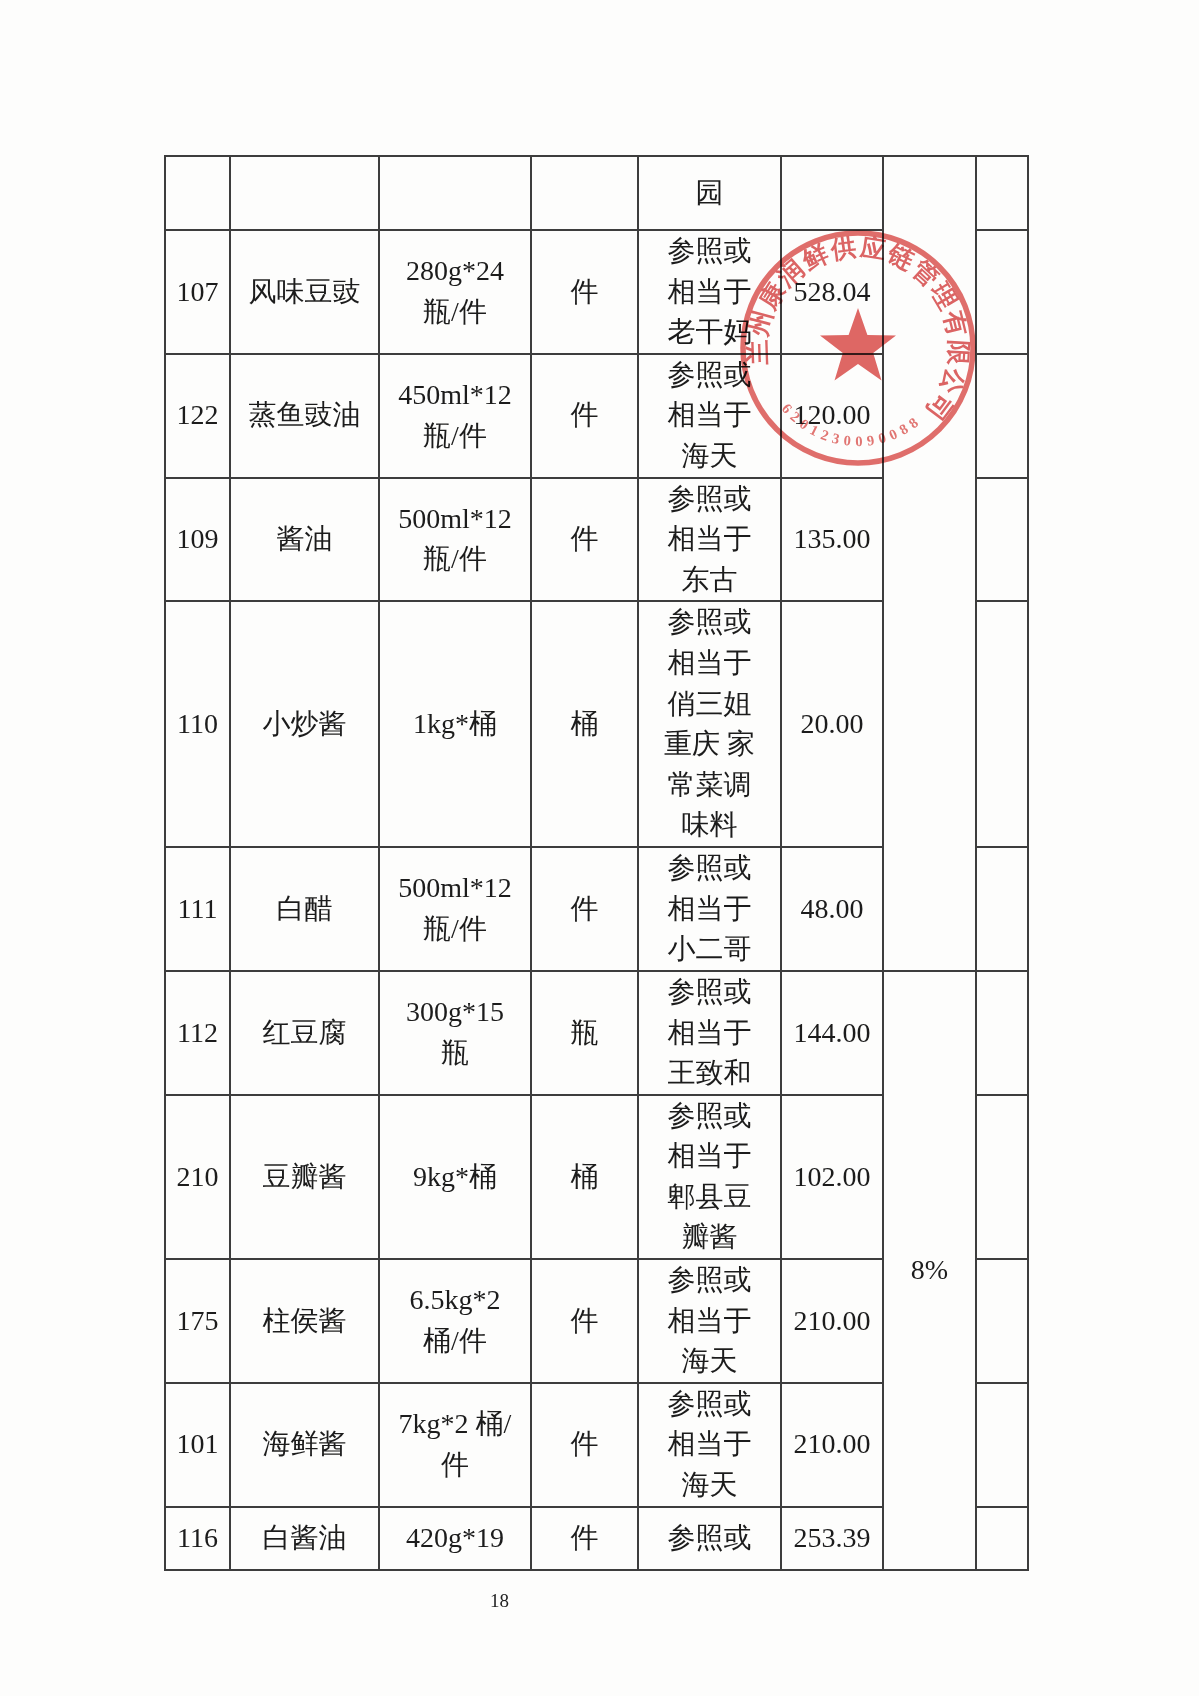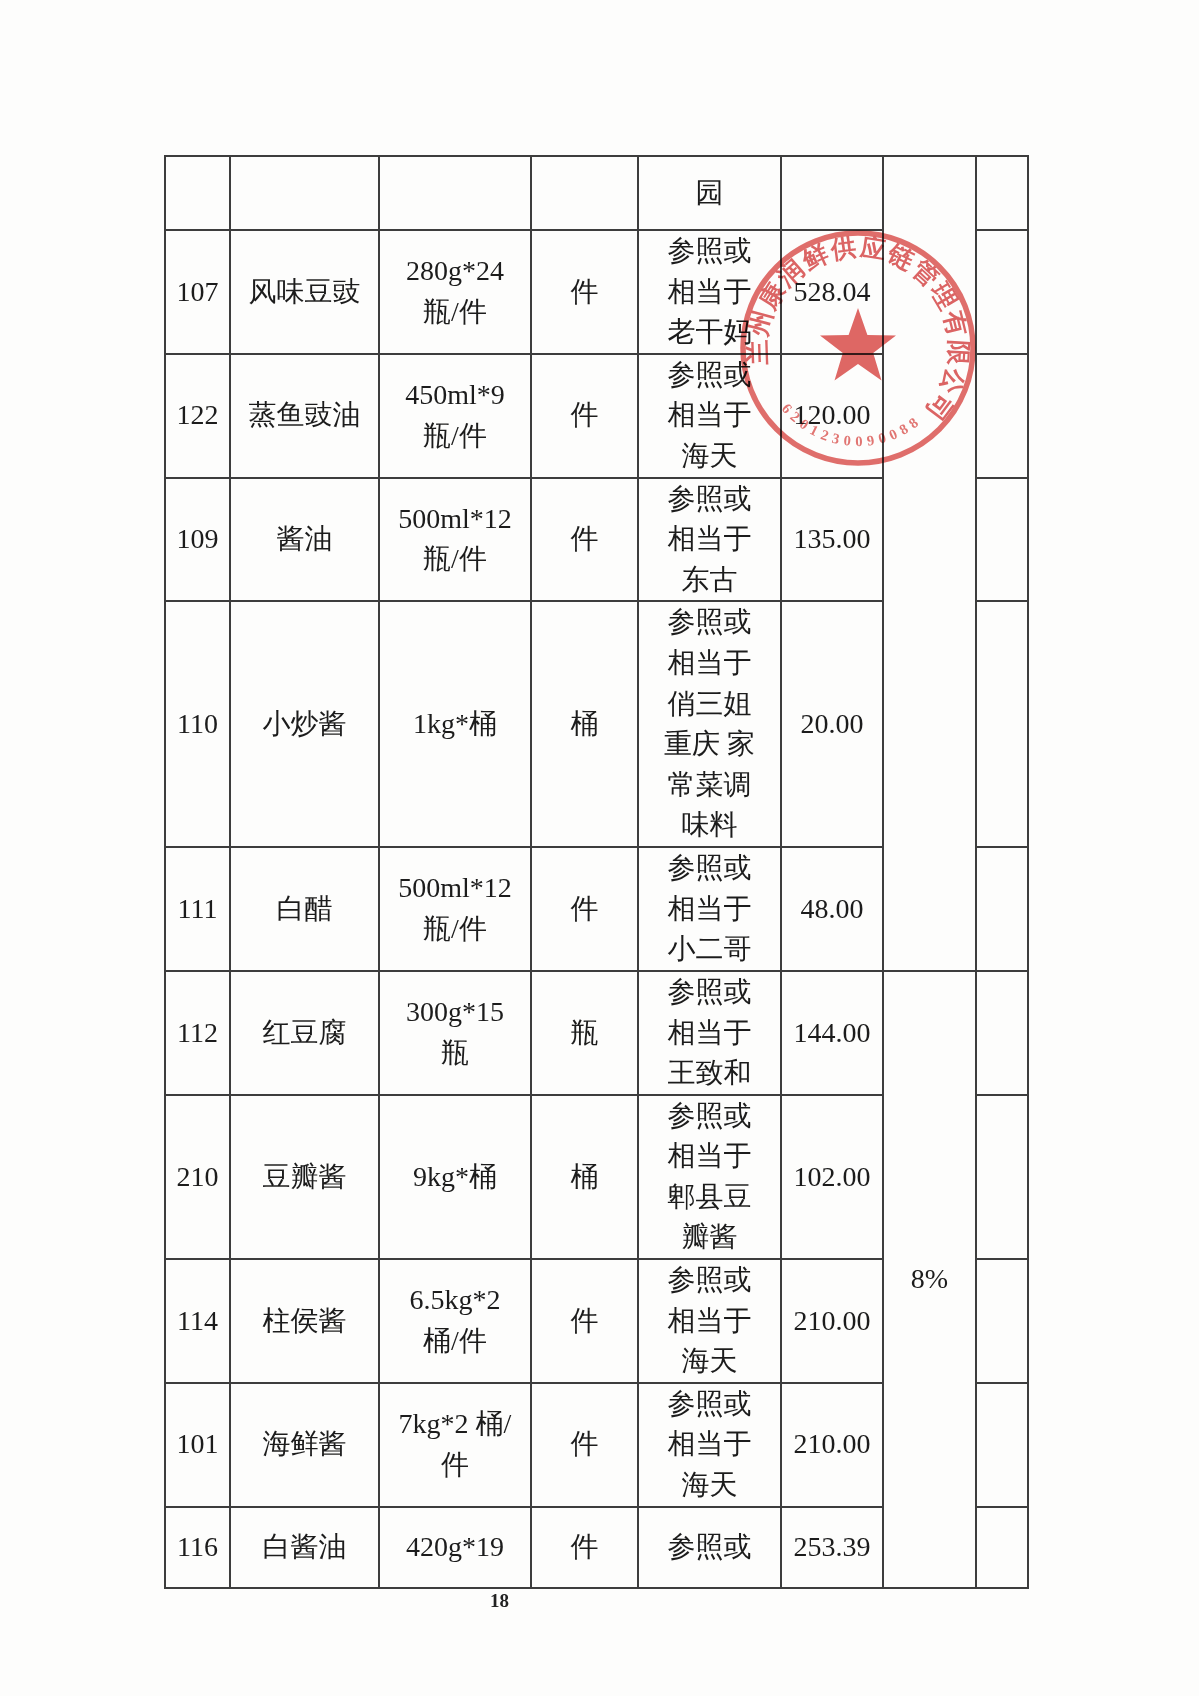--- a/index.html
+++ b/index.html
@@ -12,21 +12,21 @@
         overflow:hidden;}
   .c-no{width:65px;}
   .c-name{width:149px;}
   .c-spec{width:152px;}
   .c-unit{width:107px;}
   .c-brand{width:143px;}
   .c-price{width:102px;}
   .c-tax{width:93px;}
   .c-rem{width:52px;}
   #page-number{position:absolute;left:0;top:1590px;width:999px;text-align:center;
-        font-size:19px;font-weight:700;color:#222;}
+        font-size:19px;font-weight:400;color:#222;}
   #seal{position:absolute;left:733px;top:223px;width:250px;height:250px;
         mix-blend-mode:multiply;opacity:.88;pointer-events:none;}
   #seal text{font-family:"Liberation Serif","DejaVu Serif",serif;font-weight:700;}
 </style>
 </head>
 <body>
 
 <div id="page">
 
   <table id="price-table">
@@ -61,21 +61,21 @@
         <td>参照或
 相当于
 老干妈</td>
         <td>528.04</td>
         <td></td>
       </tr>
 
       <tr style="height:121px;">
         <td>122</td>
         <td>蒸鱼豉油</td>
-        <td>450ml*9
+        <td>450ml*12
 瓶/件</td>
         <td>件</td>
         <td>参照或
 相当于
 海天</td>
         <td>120.00</td>
         <td></td>
       </tr>
 
       <tr style="height:123px;">
@@ -140,21 +140,21 @@
         <td>桶</td>
         <td>参照或
 相当于
 郫县豆
 瓣酱</td>
         <td>102.00</td>
         <td></td>
       </tr>
 
       <tr style="height:122px;">
-        <td>114</td>
+        <td>175</td>
         <td>柱侯酱</td>
         <td>6.5kg*2
 桶/件</td>
         <td>件</td>
         <td>参照或
 相当于
 海天</td>
         <td>210.00</td>
         <td></td>
       </tr>
@@ -165,21 +165,21 @@
         <td>7kg*2 桶/
 件</td>
         <td>件</td>
         <td>参照或
 相当于
 海天</td>
         <td>210.00</td>
         <td></td>
       </tr>
 
-      <tr style="height:81px;">
+      <tr style="height:63px;">
         <td>116</td>
         <td>白酱油</td>
         <td>420g*19</td>
         <td>件</td>
         <td>参照或</td>
         <td>253.39</td>
         <td></td>
       </tr>
     </tbody>
   </table>

